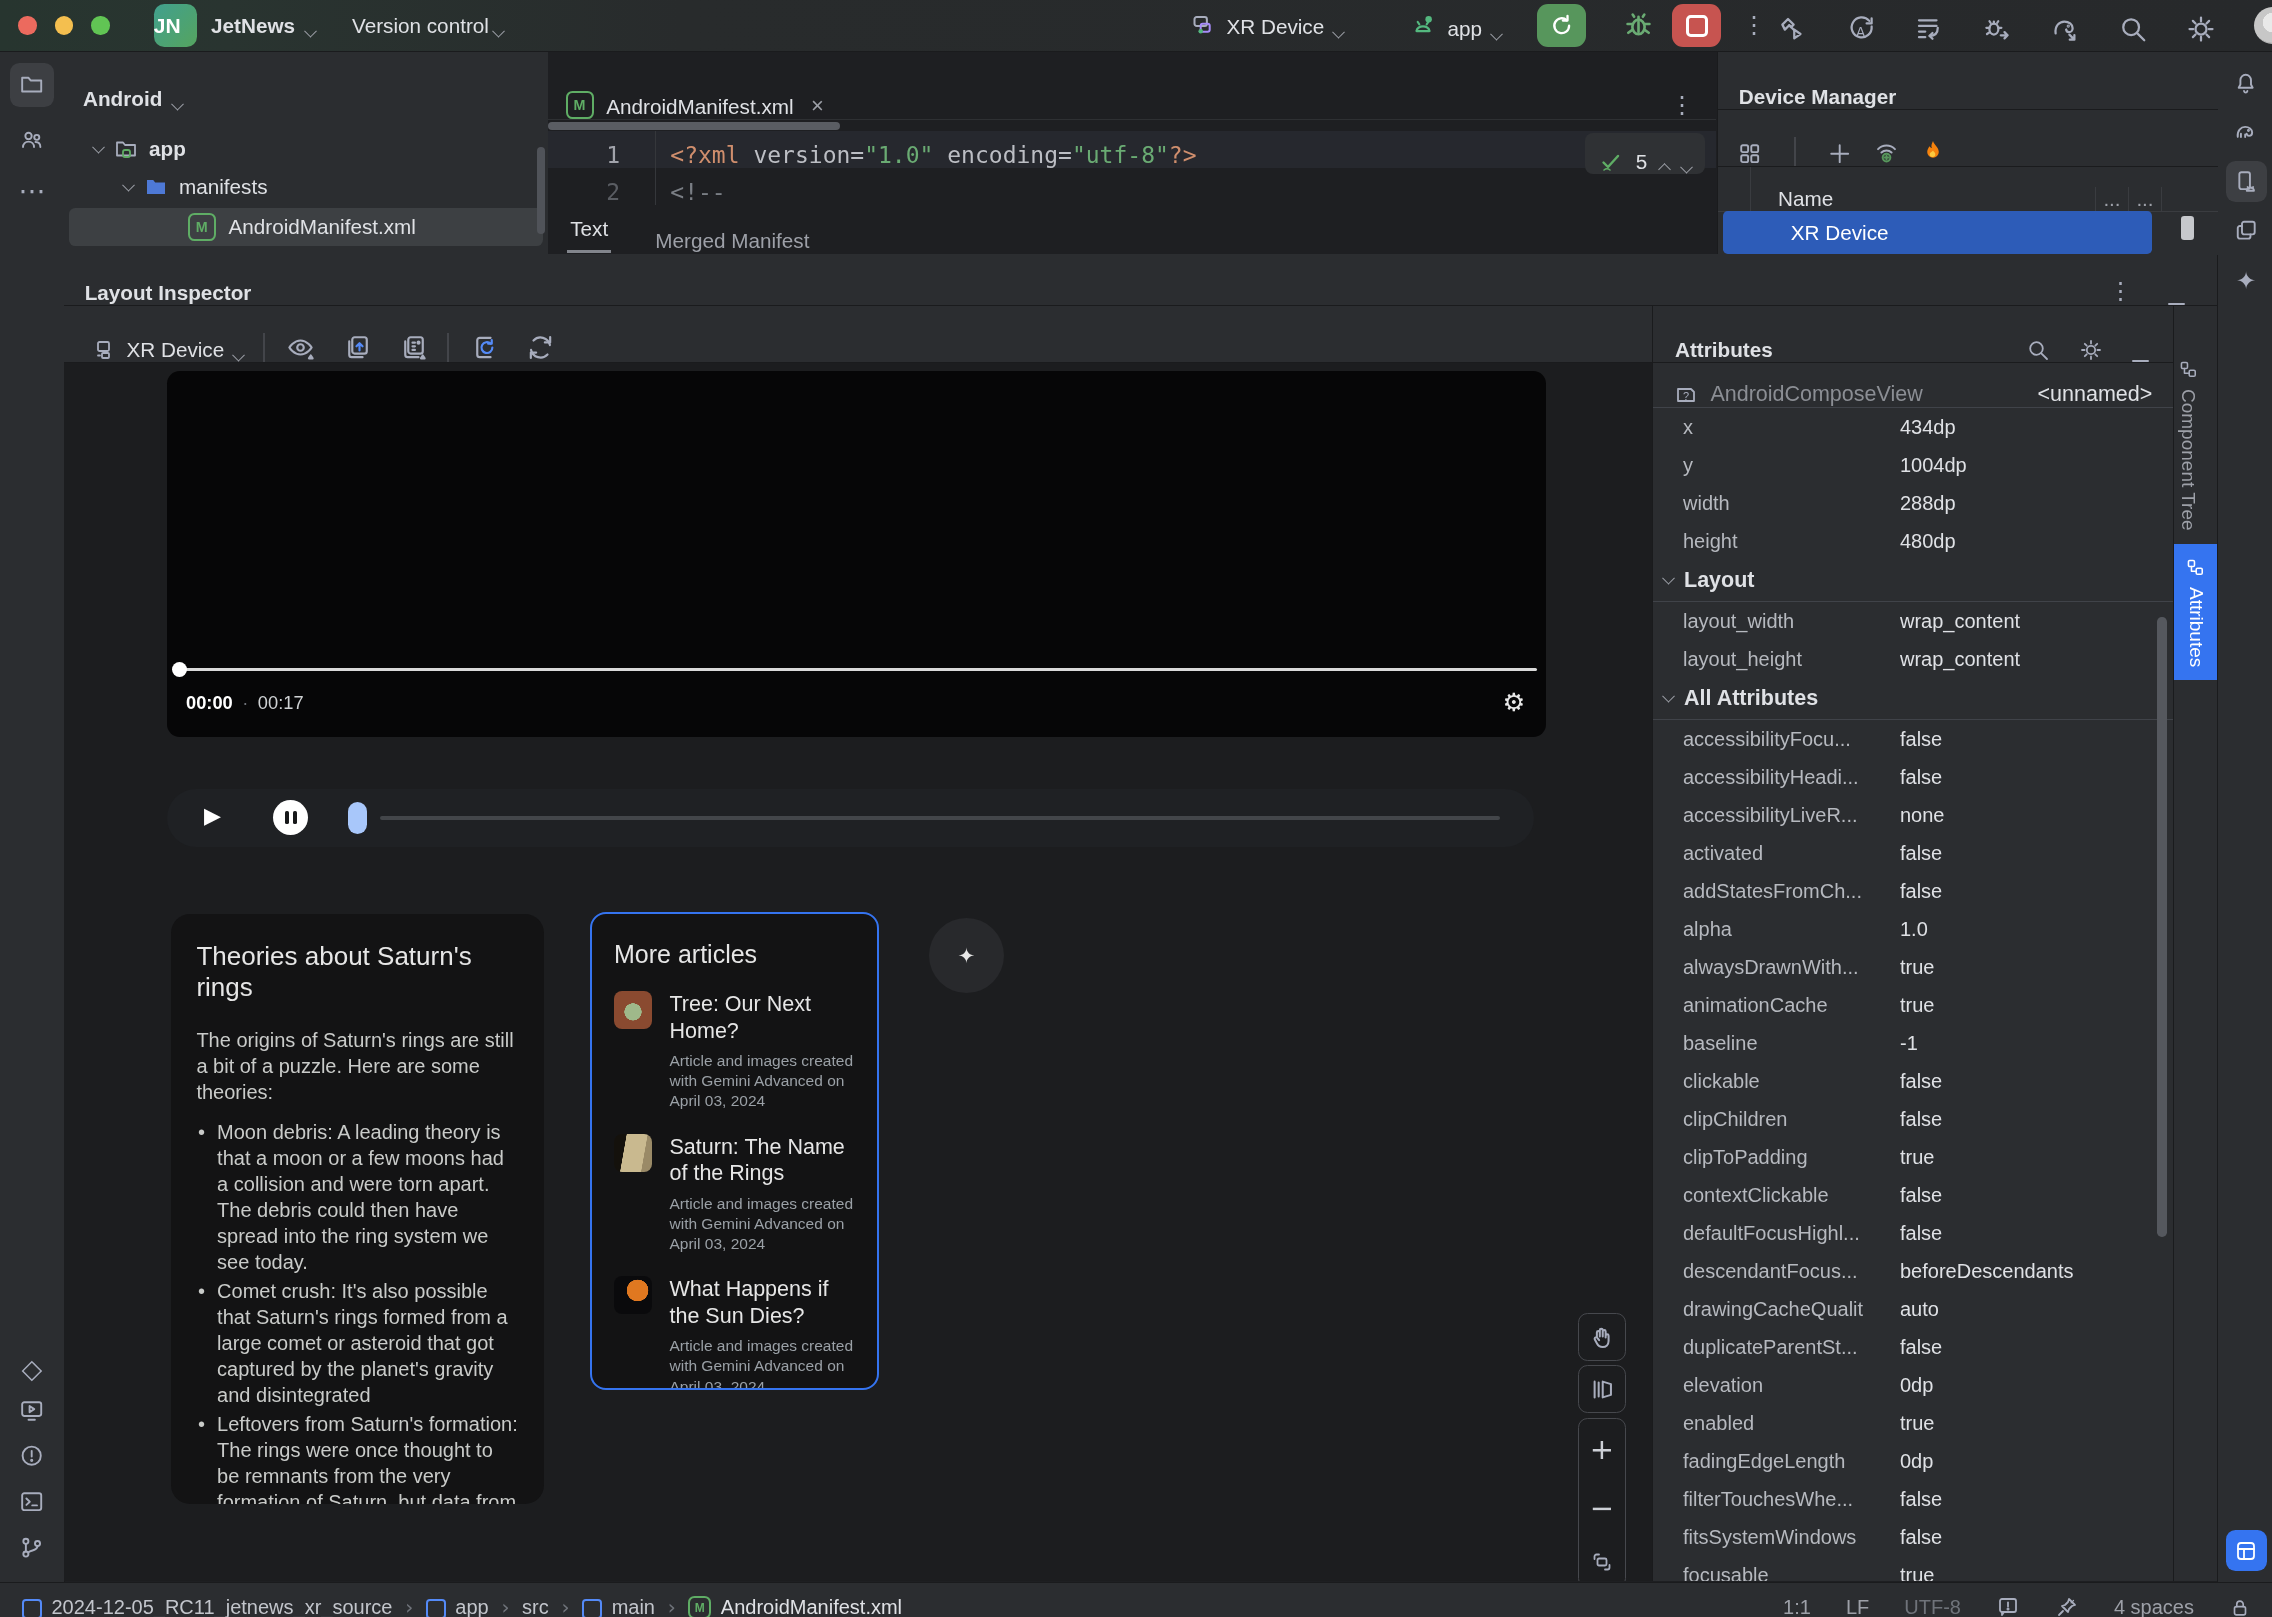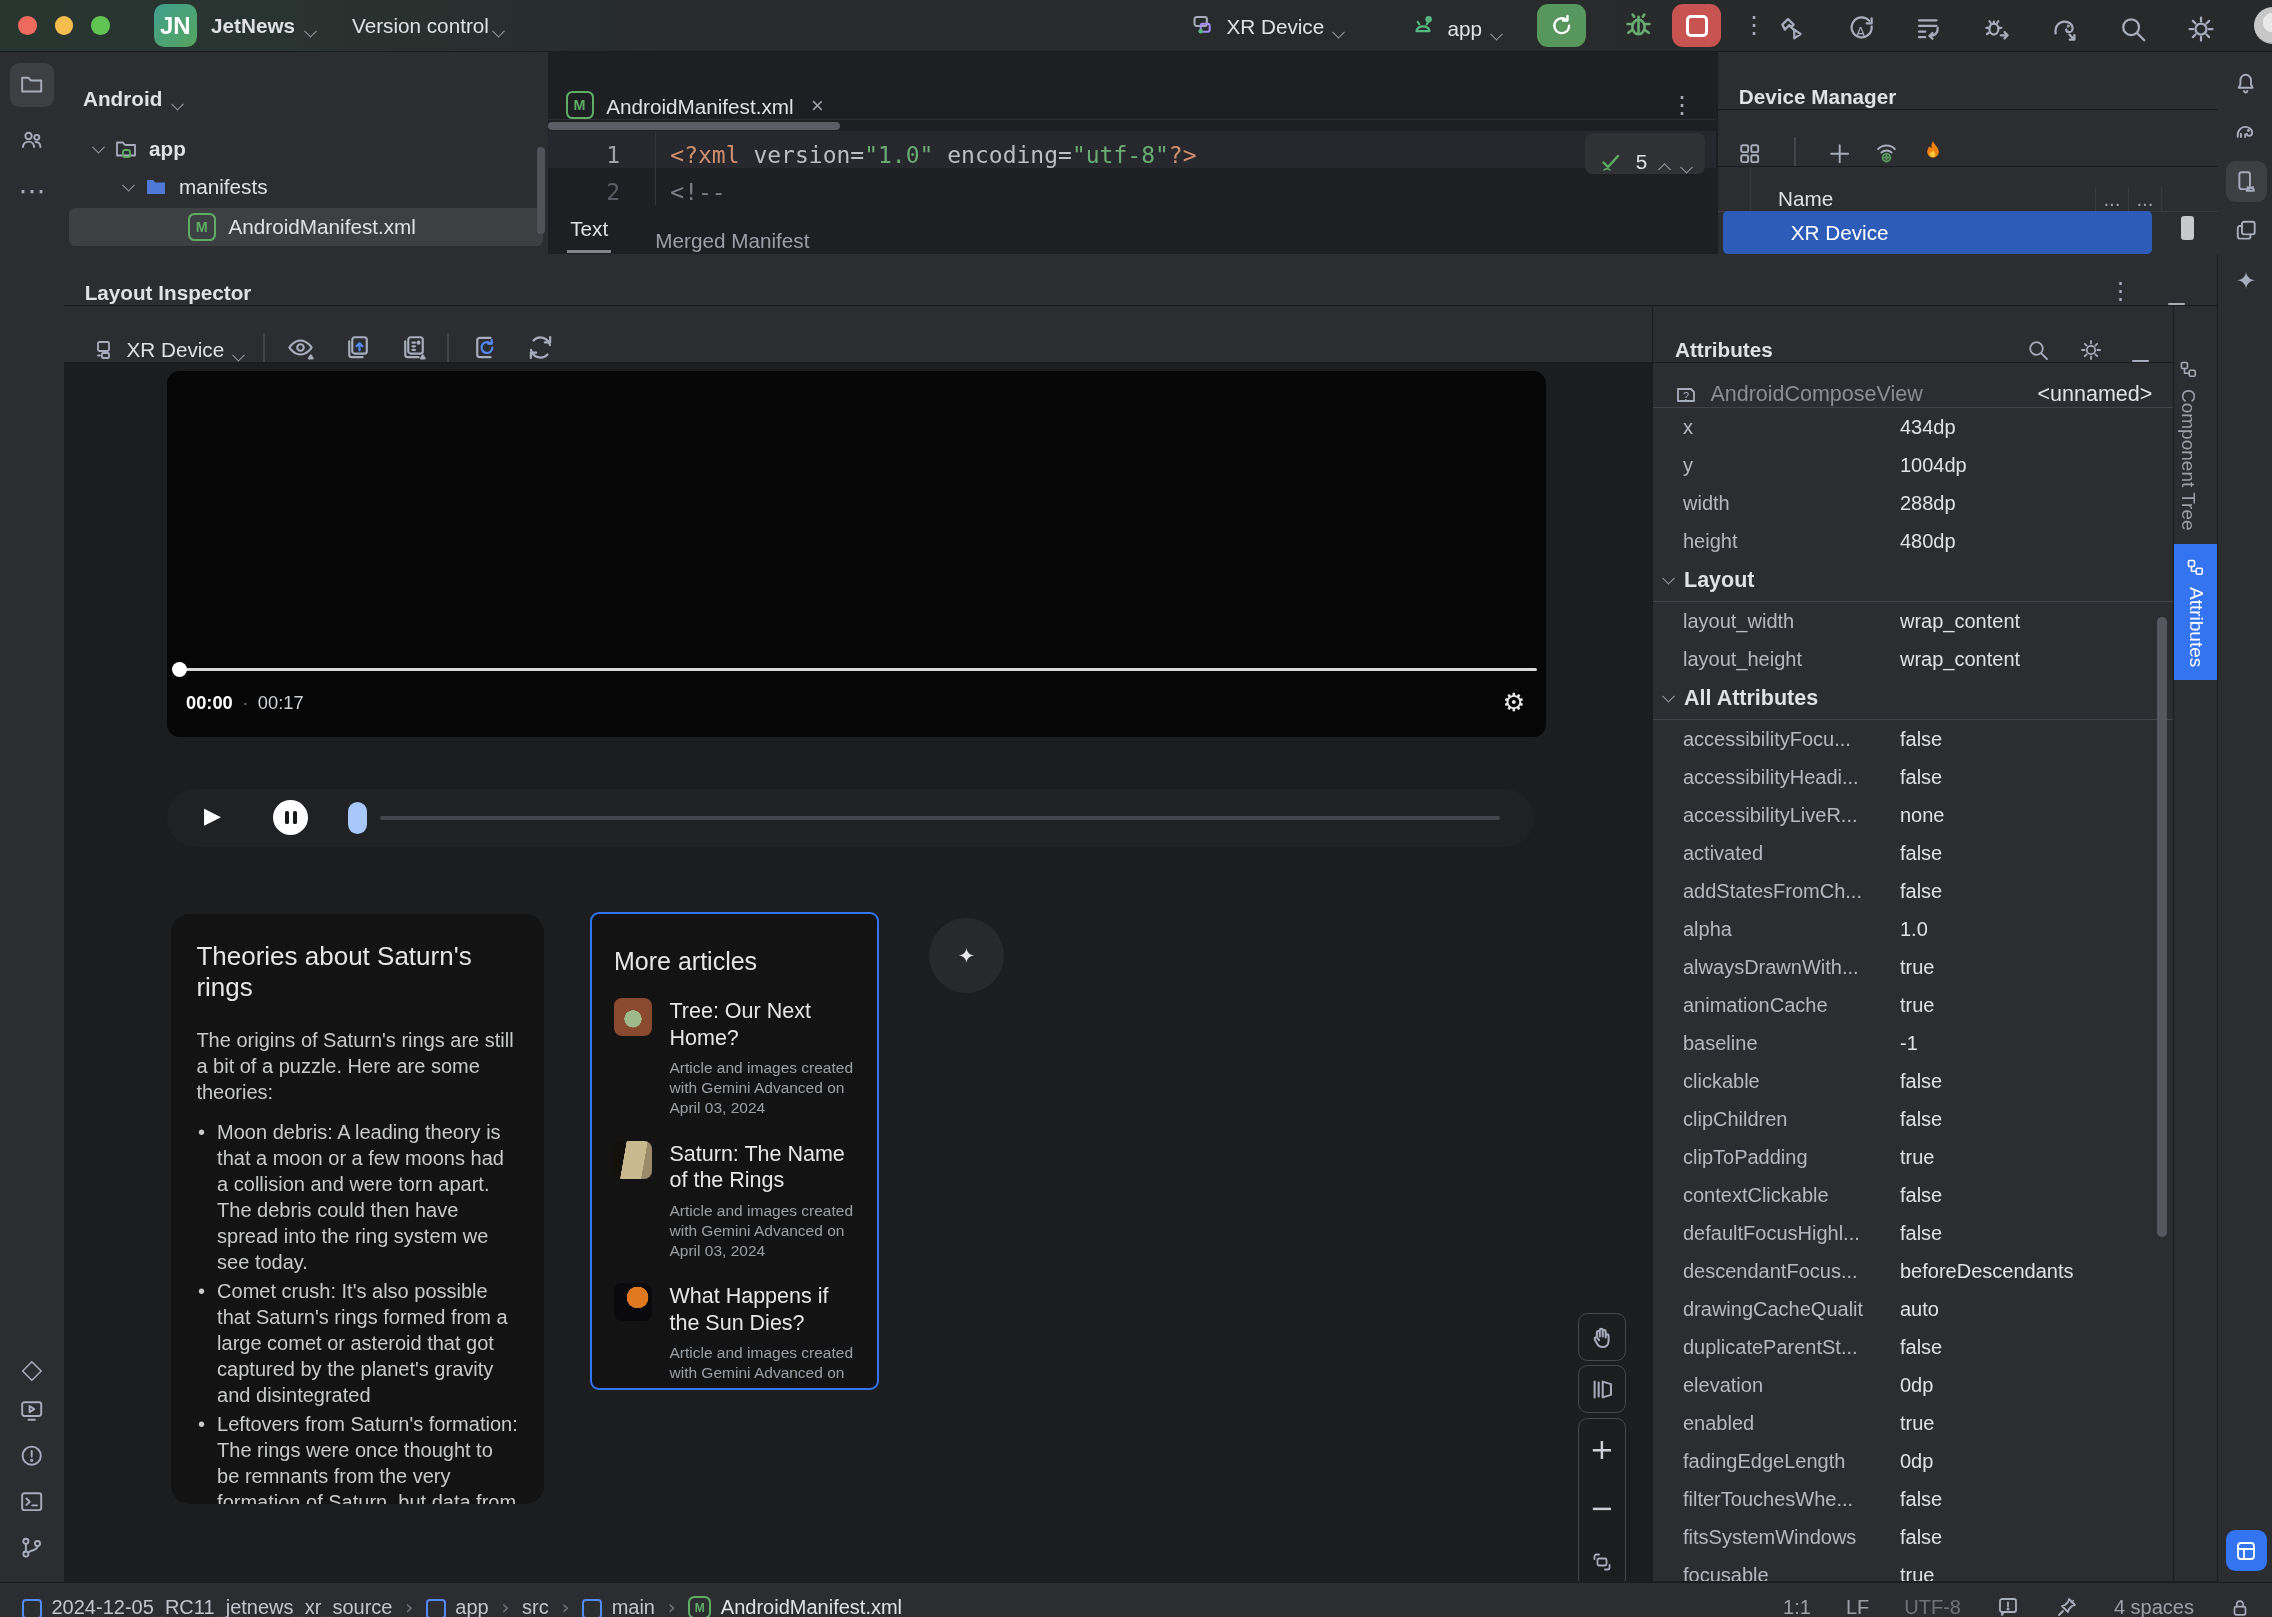--- a/index.html
+++ b/index.html
@@ -13,21 +13,21 @@
   .chv.up{transform:rotate(-135deg)}
   .hline{display:inline-block;width:17.5px;height:2.1px;background:#a8adbd;border-radius:1.6px}
   .vsep{width:1.6px;height:29px;background:#43454a;margin:0 11px}
   svg.ic{stroke:#a8adbd;fill:none;stroke-width:1.8;stroke-linecap:round;stroke-linejoin:round}
   .glyph{font-family:"DejaVu Sans",sans-serif;color:#a8adbd}
   
   .titlebar{left:0;top:0;width:2273px;height:51px;display:flex;align-items:center;
     background:linear-gradient(90deg,#27352f 0%,#293430 10%,#282b2c 30%,#27292b 100%);border-bottom:0.8px solid #1a1b1d}
   .tl{width:18.3px;height:18.3px;border-radius:50%;margin-left:18.3px}
   .logo{width:43px;height:43px;border-radius:10.3px;background:linear-gradient(135deg,#41a08e,#55a45f);
-        display:flex;align-items:center;justify-content:center;font-weight:bold;color:#fff;font-size:24px;margin-left:44px}
+        display:flex;align-items:center;justify-content:flex-start;font-weight:bold;color:#fff;font-size:21px;margin-left:44px}
   .runbtn{width:49px;height:43px;border-radius:11px;display:flex;align-items:center;justify-content:center}
   
   .rail{background:#2b2d30;display:flex;flex-direction:column;align-items:center}
   .railbtn{width:44px;height:44px;border-radius:9.5px;display:flex;align-items:center;justify-content:center;margin-top:11px}
   .railbtn.active{background:#3d3f43}
   .railbtn.blueactive{background:#3574F0}
   
   .treerow{height:38px;display:flex;align-items:center;font-size:20.7px}
   .sel{background:#3d4043;border-radius:6.4px}
   .mbox{display:inline-flex;align-items:center;justify-content:center;width:24px;height:24px;border:2px solid #5FAD65;border-radius:6.4px;color:#5FAD65;font-weight:bold;font-size:14.3px}
@@ -414,21 +414,21 @@
             <div style="font-size:26px;color:#e6e6e6">Theories about Saturn's rings</div>
             <div style="font-size:20px;line-height:26px;color:#c9cbc9;margin-top:24px">The origins of Saturn's rings are still a bit of a puzzle. Here are some theories:</div>
             <ul class="blist" id="bullets">
                 <li>Moon debris: A leading theory is that a moon or a few moons had a collision and were torn apart. The debris could then have spread into the ring system we see today.</li>
                 <li>Comet crush: It's also possible that Saturn's rings formed from a large comet or asteroid that got captured by the planet's gravity and disintegrated</li>
                 <li>Leftovers from Saturn's formation: The rings were once thought to be remnants from the very formation of Saturn, but data from the Cassini mission shows the rings to be younger</li>
               </ul>
 
           </div>
 
-          <div class="abs card" style="left:526px;top:549px;width:289px;height:478px;border:2.4px solid #3574F0;border-radius:9px;padding:33px 22px;box-sizing:border-box;overflow:hidden">
+          <div class="abs card" style="left:526px;top:549px;width:289px;height:478px;border:2.4px solid #3574F0;border-radius:16px;padding:26px 22px;box-sizing:border-box;overflow:hidden">
             <div style="font-size:25px;color:#e6e6e6">More articles</div>
             <div id="articles">
                 <div class="art">
                   <div class="thumb t0"></div>
                   <div>
                     <div class="atitle">Tree: Our Next Home?</div>
                     <div class="asub">Article and images created with Gemini Advanced on April 03, 2024</div>
                   </div>
                 </div>
                 <div class="art">

